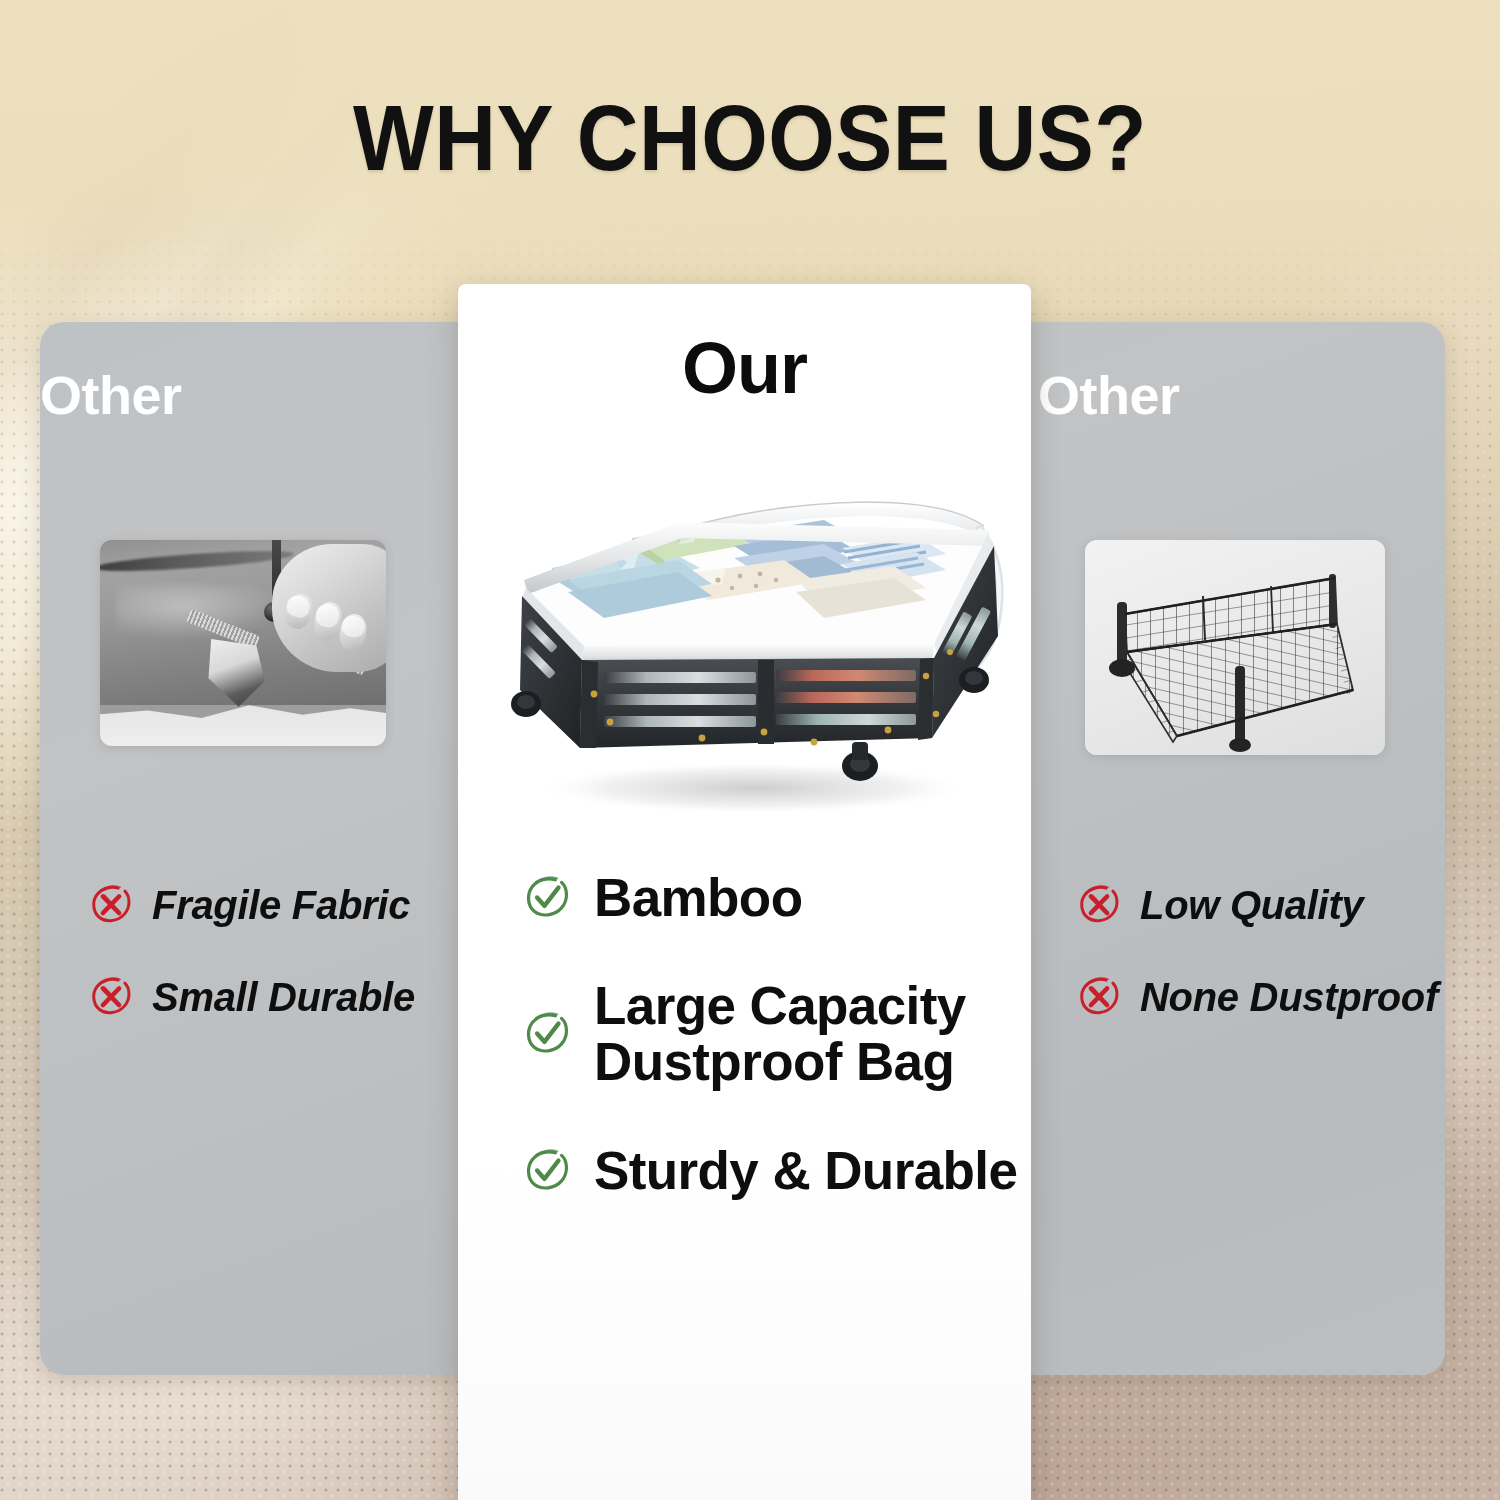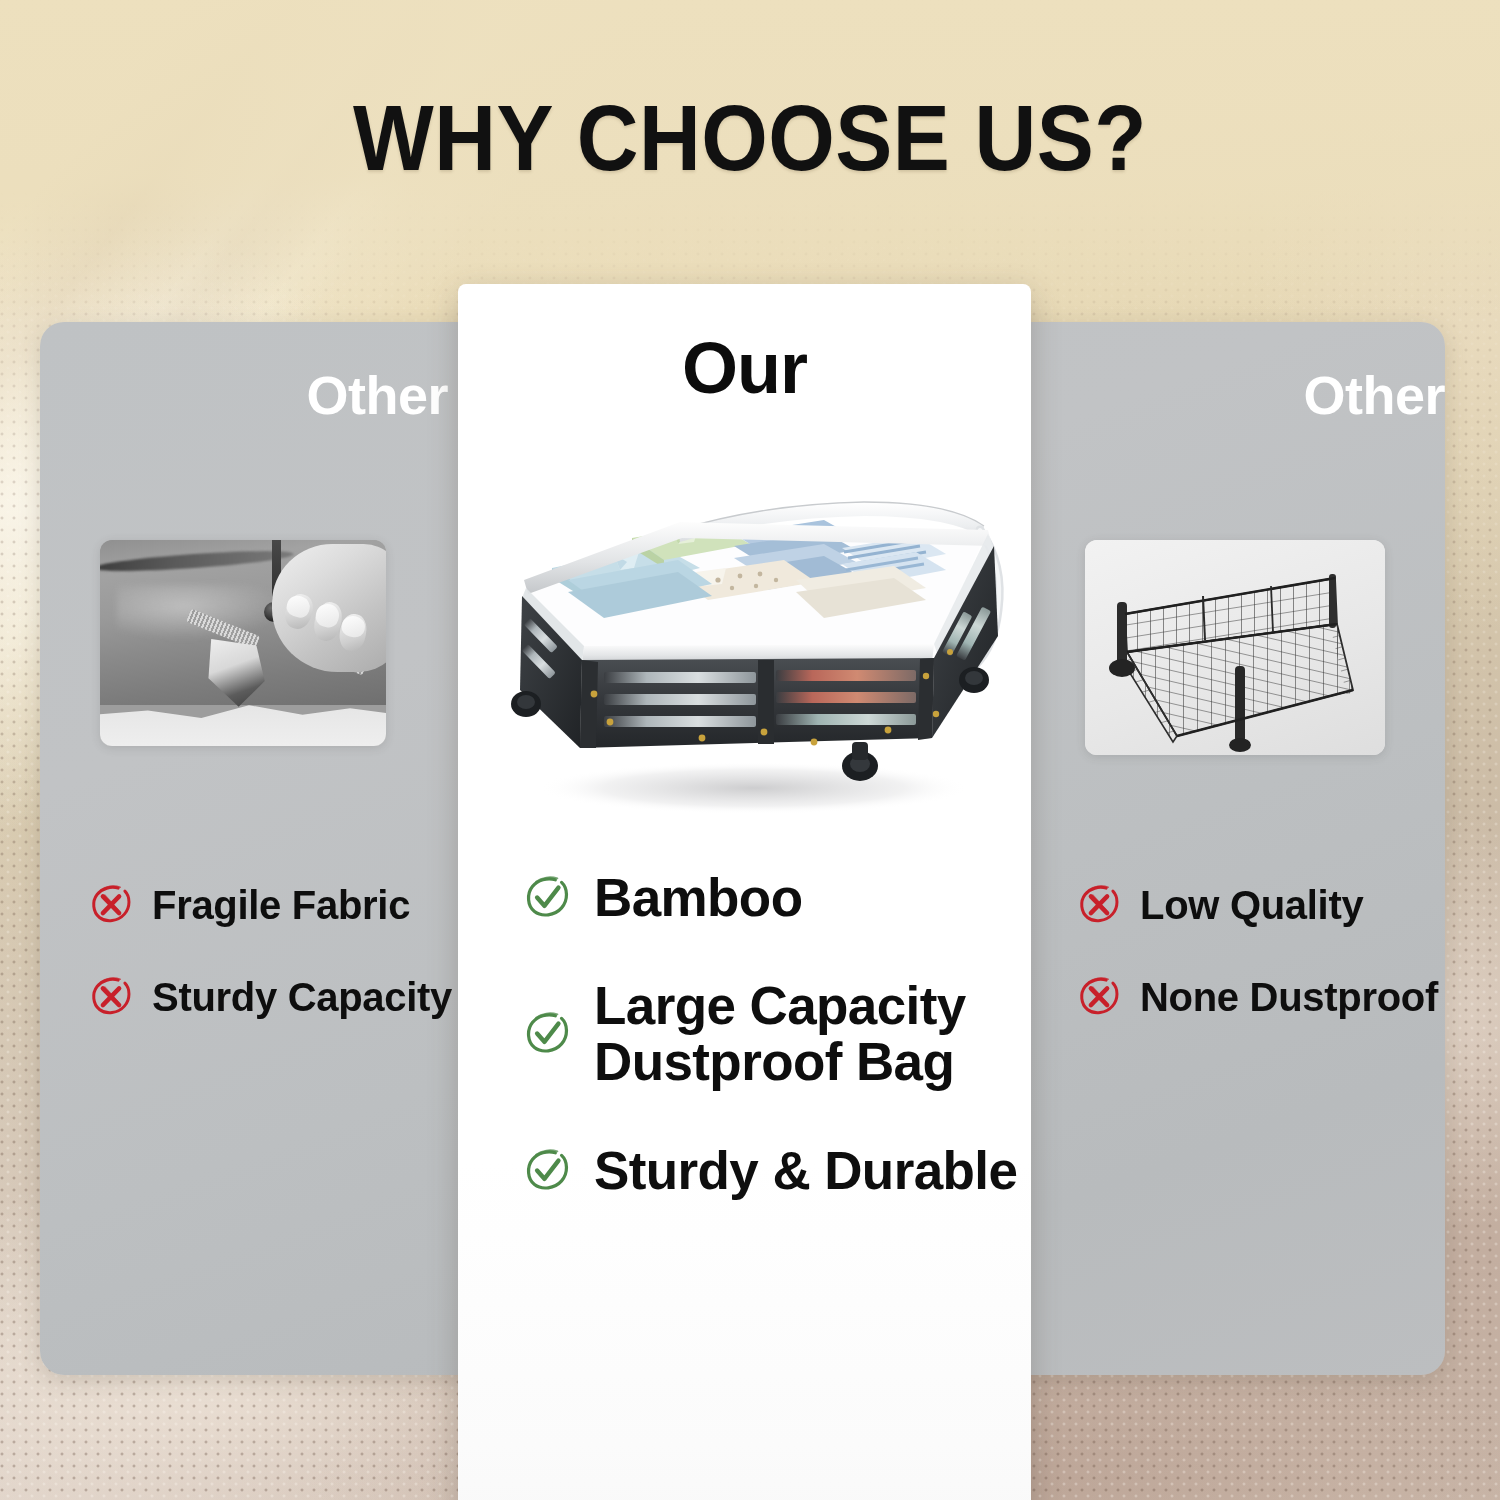--- a/index.html
+++ b/index.html
@@ -117,21 +117,21 @@
     height: 1053px;
   }
   .side-col.left  { left: 40px;   width: 420px; }
   .side-col.right { left: 1028px; width: 417px; }
 
   .side-title {
     position: absolute;
     top: 46px;
     left: 0;
     right: 0;
-    text-align: right;
+    text-align: left;
     font-size: 54px;
     font-weight: 700;
     color: #ffffff;
     line-height: 1;
     letter-spacing: -0.5px;
   }
   .side-col.left  .side-title { padding-right: 12px; }
   .side-col.right .side-title { padding-left: 10px; }
 
   
@@ -223,20 +223,21 @@
 
   
   .mesh-photo { position: absolute; inset: 0; background: linear-gradient(160deg, #f2f2f2 0%, #e8e8e8 55%, #dedede 100%); }
   .mesh-photo svg { position: absolute; inset: 0; width: 100%; height: 100%; }
 
   
   .bullets {
     position: absolute;
     left: 0; right: 8px;
     top: 560px;
+    font-style: italic;
   }
   .side-col.left  .bullets { padding-left: 48px; padding-right: 10px; }
   .side-col.right .bullets { padding-left: 48px; padding-right: 22px; }
 
   .bullet-row {
     display: flex;
     align-items: center;
     gap: 18px;
     margin-bottom: 46px;
     white-space: nowrap;
@@ -354,21 +355,21 @@
       <div class="bullet-row">
         <span class="bullet-icon">
           <svg viewBox="0 0 48 48">
             <path d="M38.5 9.5 C44 15 44.5 26 38 33.5 C31.5 41 19 42.5 12 37 C5 31.5 4 20 9.5 13 C14.5 6.6 24 4.2 31.5 6.4" fill="none" stroke="#c8202a" stroke-width="3.1" stroke-linecap="round"></path>
             <path d="M33.5 5.4 C27 3.1 18.5 4.2 13 8.6" fill="none" stroke="#c8202a" stroke-width="1.7" stroke-linecap="round" opacity="0.75"></path>
             <path d="M15.5 15 L32.5 32.5" fill="none" stroke="#c8202a" stroke-width="4.6" stroke-linecap="round"></path>
             <path d="M32.5 15 L15.5 32.5" fill="none" stroke="#c8202a" stroke-width="4.6" stroke-linecap="round"></path>
             <path d="M17.5 13.5 L31 29" fill="none" stroke="#c8202a" stroke-width="1.5" stroke-linecap="round" opacity="0.6"></path>
           </svg>
         </span>
-        <span class="bullet-text">Sturdy Capacity</span>
+        <span class="bullet-text">Small Durable</span>
       </div>
 
 
     </div>
   </div>
 
   <div class="side-col right">
     <div class="side-title">Other</div>
 
     <div class="photo-frame">

